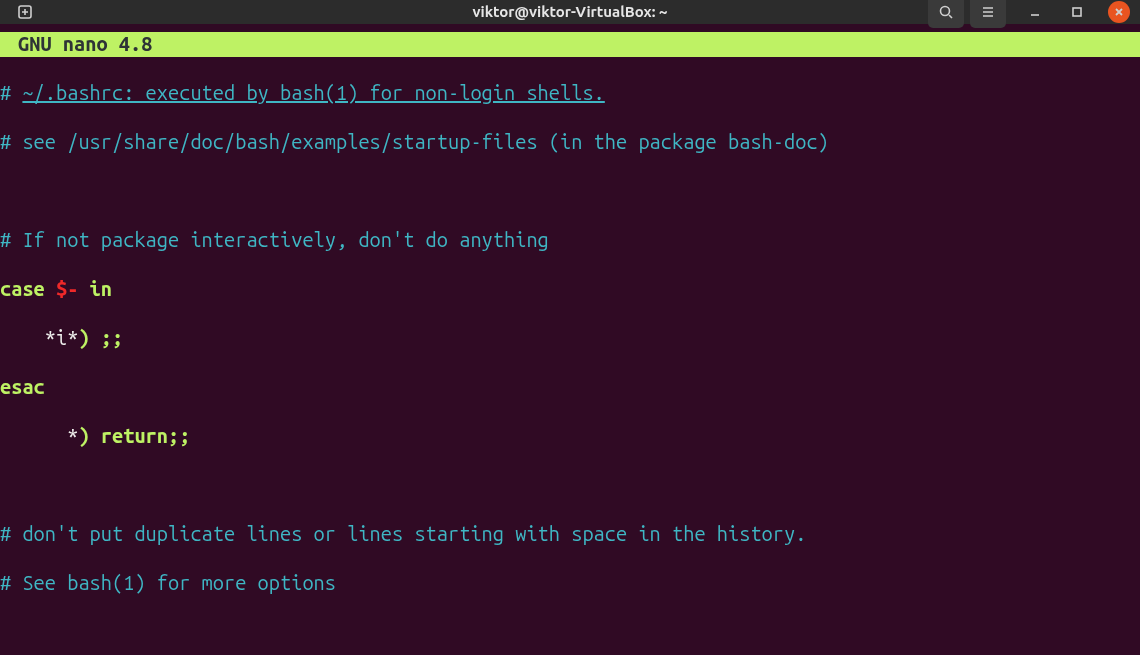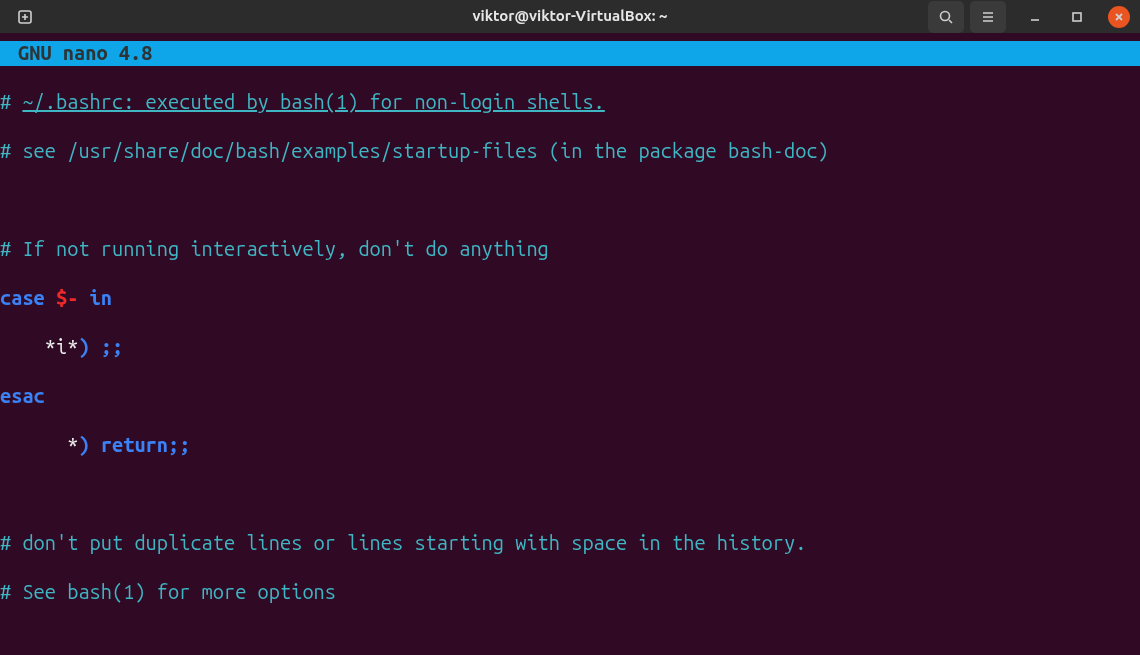--- a/index.html
+++ b/index.html
@@ -7,21 +7,21 @@
     width: 1140px;
     height: 655px;
     background: #300a24;
     font-family: "Ubuntu Mono", "DejaVu Sans Mono", monospace;
     font-size: 20px;
     line-height: 24.5px;
     color: #eeeeec;
     overflow: hidden;
   }
   .titlebar {
-    height: 33px;
+    height: 24px;
     background: #2c2c2c;
     display: flex;
     align-items: center;
     color: #e6e6e6;
     font-family: "Ubuntu", "Cantarell", sans-serif;
     font-size: 15px;
     font-weight: 600;
     position: relative;
   }
   .titlebar-left {
@@ -72,39 +72,39 @@
     width: 22px;
     height: 22px;
     border-radius: 50%;
     background: #e95420;
     display: flex;
     align-items: center;
     justify-content: center;
   }
   .topbar {
     height: 24.5px;
-    background: #0ea5e9;
+    background: #bef264;
     color: #2e3436;
     font-weight: bold;
     display: flex;
     position: relative;
   }
   .topbar-left { padding-left: 18px; }
   .topbar-center {
     position: absolute;
     left: 50%;
     transform: translateX(-50%);
   }
   .editor {
     padding: 0;
     white-space: pre;
   }
   .line { height: 24.5px; }
   .c-comment { color: #3fb6c4; }
-  .c-kw { color: #3b82f6; font-weight: bold; }
+  .c-kw { color: #bef264; font-weight: bold; }
   .c-red { color: #ef2929; font-weight: bold; }
   .c-plain { color: #eeeeec; }
   svg { stroke: #cfcfcf; }
 </style>
 </head>
 <body>
 
 <div class="titlebar">
   <div class="titlebar-left">
     <div class="titlebar-btn">
@@ -149,21 +149,21 @@
 
 <div style="height:8px;background:#300a24"></div>
 <div class="topbar">
   <span class="topbar-left">GNU nano 4.8</span>
 </div>
 
 <div class="editor">
 <div class="line"><span class="c-comment"># </span><span class="c-comment" style="text-decoration:underline">~/.bashrc: executed by bash(1) for non-login shells.</span></div>
 <div class="line"><span class="c-comment"># see /usr/share/doc/bash/examples/startup-files (in the package bash-doc)</span></div>
 <div class="line"></div>
-<div class="line"><span class="c-comment"># If not running interactively, don't do anything</span></div>
+<div class="line"><span class="c-comment"># If not package interactively, don't do anything</span></div>
 <div class="line"><span class="c-kw">case</span><span> </span><span class="c-red">$-</span><span class="c-kw"> in</span></div>
 <div class="line"><span class="c-plain">    *i*</span><span class="c-kw">)</span><span class="c-kw"> ;;</span></div>
 <div class="line"><span class="c-kw">esac</span></div>
 <div class="line"><span class="c-plain">      *</span><span class="c-kw">)</span><span class="c-kw"> return</span><span class="c-kw">;;</span></div>
 <div class="line"></div>
 <div class="line"><span class="c-comment"># don't put duplicate lines or lines starting with space in the history.</span></div>
 <div class="line"><span class="c-comment"># See bash(1) for more options</span></div>
 
 
 

